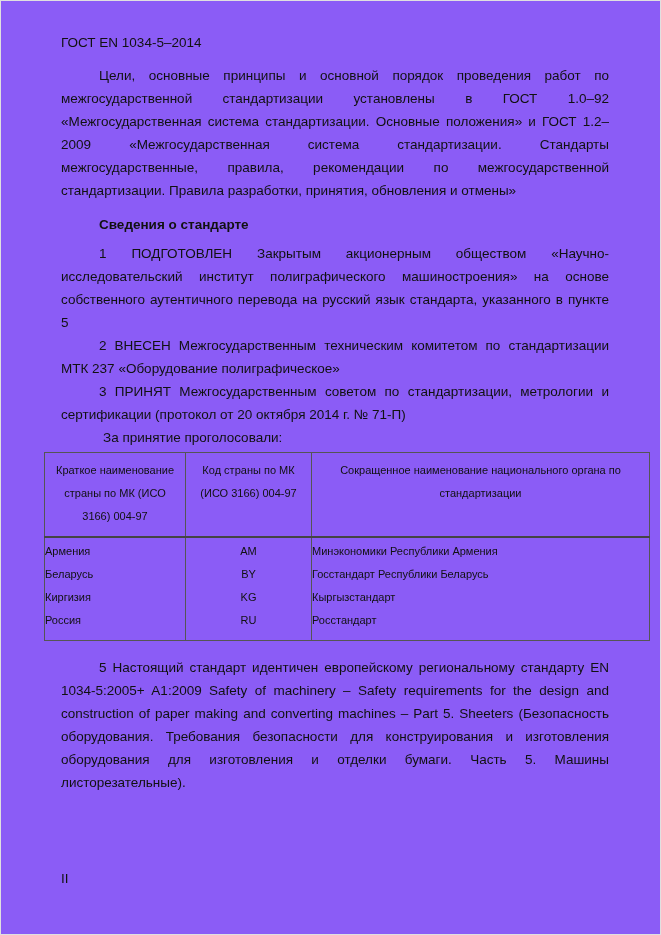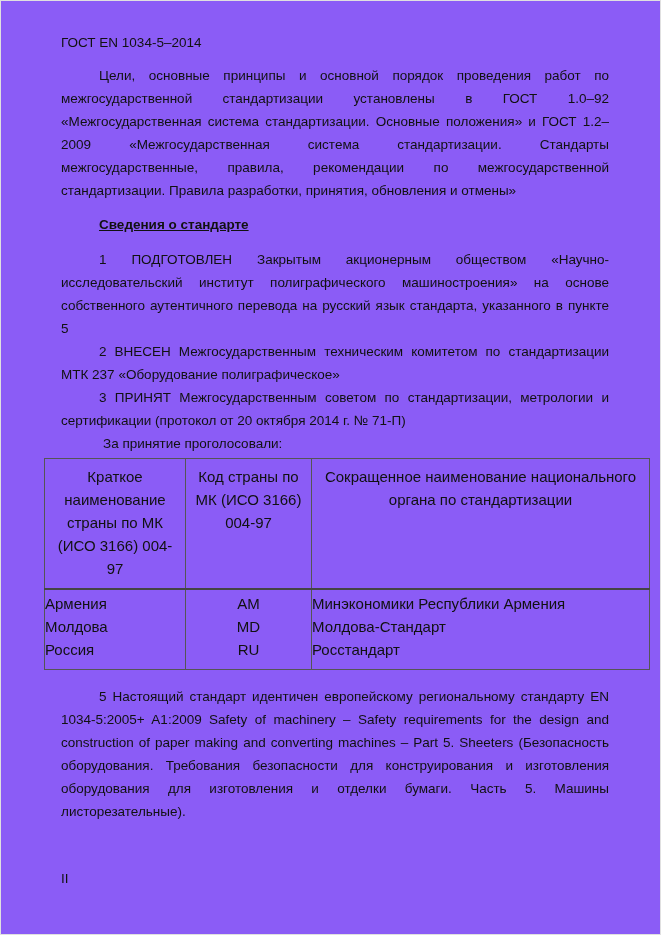--- a/index.html
+++ b/index.html
@@ -30,40 +30,39 @@
     font-weight: bold;
     margin: 0 0 9px 0;
   }
   p.body-par {
     margin: 0;
     text-align: justify;
     text-indent: 38px;
   }
   .section-heading {
     font-weight: bold;
-    margin: 11px 0 12px 0;
+    margin: 11px 0 6px 0;
     text-indent: 38px;
-    text-decoration: underline;
   }
   .vote-lead {
     margin: 0;
     text-indent: 42px;
   }
   table.vote-table {
     border-collapse: collapse;
     width: 566px;
     margin: 3px 0 0 -17px;
     table-layout: fixed;
   }
   table.vote-table th,
   table.vote-table td {
     border-left: 1px solid #555;
     border-right: 1px solid #555;
     font-weight: normal;
-    font-size: 15px;
+    font-size: 11px;
     line-height: 23px;
     padding: 0;
     vertical-align: top;
   }
   table.vote-table thead th {
     border-top: 1px solid #555;
     border-bottom: 2px solid #444;
     text-align: center;
     padding: 6px 6px 8px 6px;
   }
@@ -118,23 +117,28 @@
         <th class="col-body">Сокращенное наименование национального органа по стандартизации</th>
       </tr>
     </thead>
     <tbody>
       <tr>
         <td class="cell-country">Армения</td>
         <td class="cell-code">AM</td>
         <td class="cell-body">Минэкономики Республики Армения</td>
       </tr>
       <tr>
-        <td class="cell-country">Молдова</td>
-        <td class="cell-code">MD</td>
-        <td class="cell-body">Молдова-Стандарт</td>
+        <td class="cell-country">Беларусь</td>
+        <td class="cell-code">BY</td>
+        <td class="cell-body">Госстандарт Республики Беларусь</td>
+      </tr>
+      <tr>
+        <td class="cell-country">Киргизия</td>
+        <td class="cell-code">KG</td>
+        <td class="cell-body">Кыргызстандарт</td>
       </tr>
       <tr>
         <td class="cell-country">Россия</td>
         <td class="cell-code">RU</td>
         <td class="cell-body">Росстандарт</td>
       </tr>
     </tbody>
   </table>
 
   <div class="spacer-after-table"></div>

